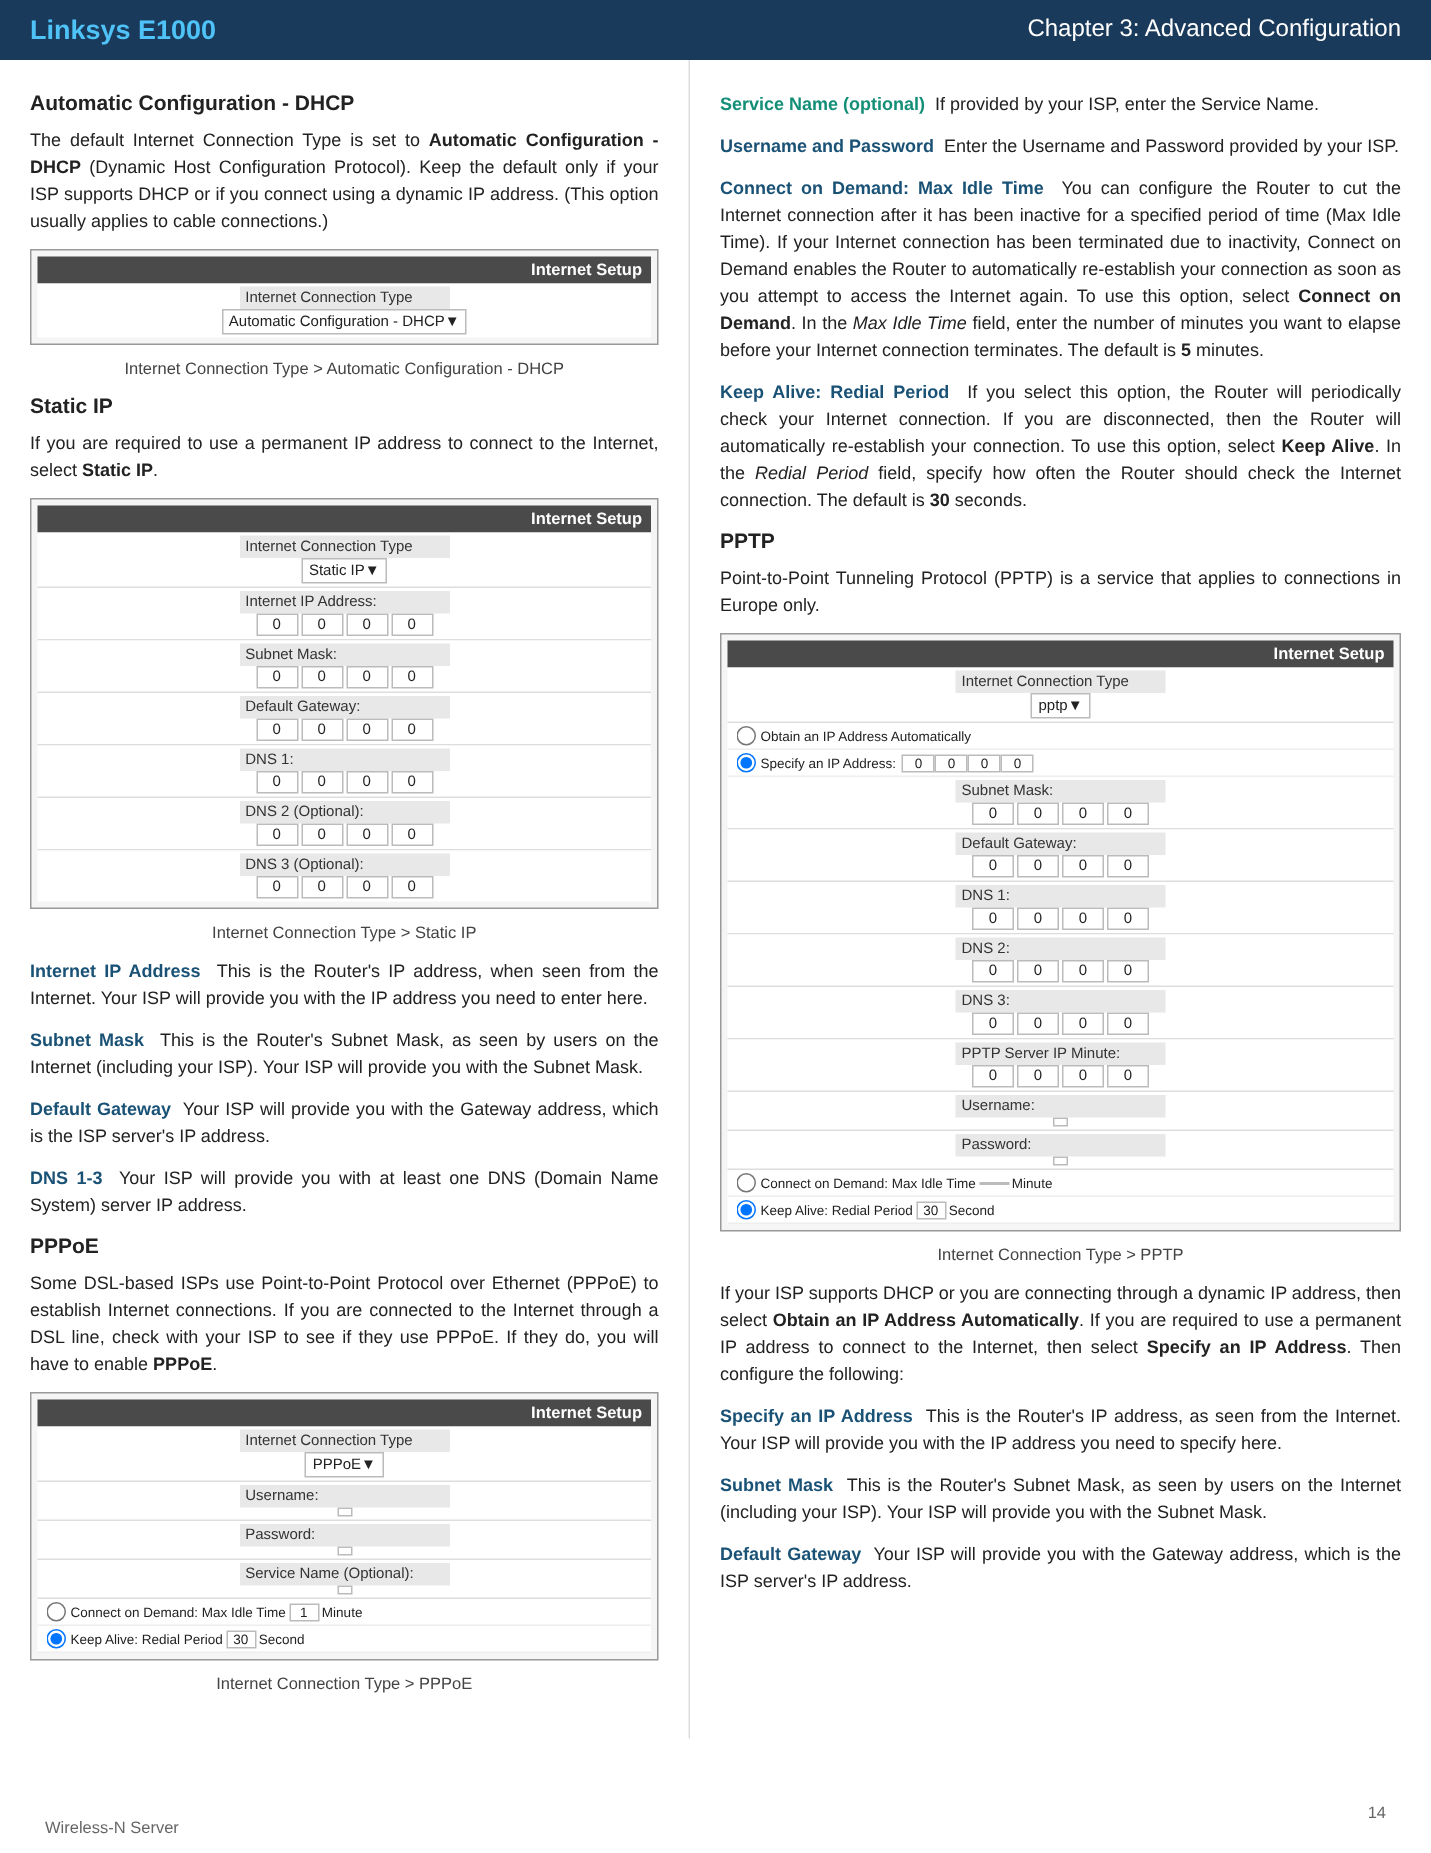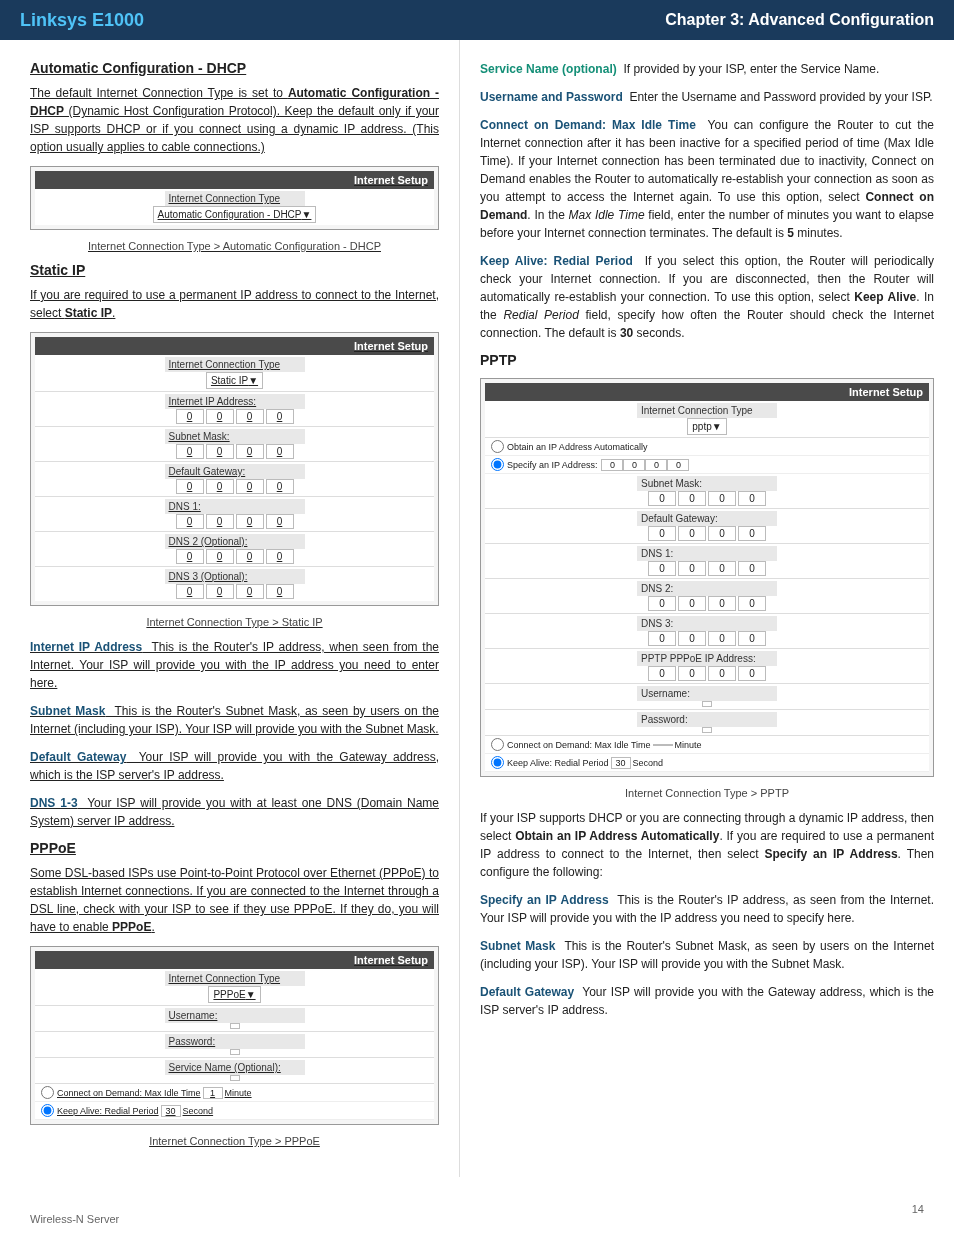--- a/index.html
+++ b/index.html
@@ -22,35 +22,34 @@
       padding: 8px 20px;
       height: 40px;
     }
     .header-left {
       font-size: 18px;
       font-weight: bold;
       color: #4fc3f7;
     }
     .header-right {
       font-size: 16px;
-      font-weight: bold;
+      font-weight: normal;
       color: #fff;
     }
 
     
     .main-content {
       display: flex;
       padding: 0;
     }
 
     .left-col {
       width: 460px;
-      padding: 20px 20px 20px 30px;
+      padding: 20px 20px 20px 20px;
       border-right: 1px solid #ddd;
-      text-decoration: underline;
     }
 
     .right-col {
       width: 494px;
       padding: 20px 20px 20px 20px;
     }
 
     
     .section-heading {
       font-size: 14px;
@@ -347,20 +346,21 @@
 
       <p class="body-text">
         <span class="term-blue">Connect on Demand: Max Idle Time</span>&nbsp; You can configure the Router to cut the Internet connection after it has been inactive for a specified period of time (Max Idle Time). If your Internet connection has been terminated due to inactivity, Connect on Demand enables the Router to automatically re-establish your connection as soon as you attempt to access the Internet again. To use this option, select <strong>Connect on Demand</strong>. In the <em>Max Idle Time</em> field, enter the number of minutes you want to elapse before your Internet connection terminates. The default is <strong>5</strong> minutes.
       </p>
 
       <p class="body-text">
         <span class="term-blue">Keep Alive: Redial Period</span>&nbsp; If you select this option, the Router will periodically check your Internet connection. If you are disconnected, then the Router will automatically re-establish your connection. To use this option, select <strong>Keep Alive</strong>. In the <em>Redial Period</em> field, specify how often the Router should check the Internet connection. The default is <strong>30</strong> seconds.
       </p>
 
       <div class="section-heading">PPTP</div>
+      <p class="body-text">Point-to-Point Tunneling Protocol (PPTP) is a service that applies to connections in Europe only.</p>
 
       <div class="screenshot-box">
         <div class="ss-header">Internet Setup</div>
         <div class="ss-row">
           <div class="ss-label">Internet Connection Type</div>
           <div class="ss-select">
             <span>pptp</span>
             <span>▼</span>
           </div>
         </div>
@@ -415,21 +415,21 @@
         <div class="ss-row">
           <div class="ss-label">DNS 3:</div>
           <div class="ss-input-row">
             <div class="ss-input-cell">0</div>
             <div class="ss-input-cell">0</div>
             <div class="ss-input-cell">0</div>
             <div class="ss-input-cell">0</div>
           </div>
         </div>
         <div class="ss-row">
-          <div class="ss-label">PPTP PPPoE IP Address:</div>
+          <div class="ss-label">PPTP Server IP Minute:</div>
           <div class="ss-input-row">
             <div class="ss-input-cell">0</div>
             <div class="ss-input-cell">0</div>
             <div class="ss-input-cell">0</div>
             <div class="ss-input-cell">0</div>
           </div>
         </div>
         <div class="ss-row">
           <div class="ss-label">Username:</div>
           <div class="ss-value" style="border:1px solid #bbb;"></div>

